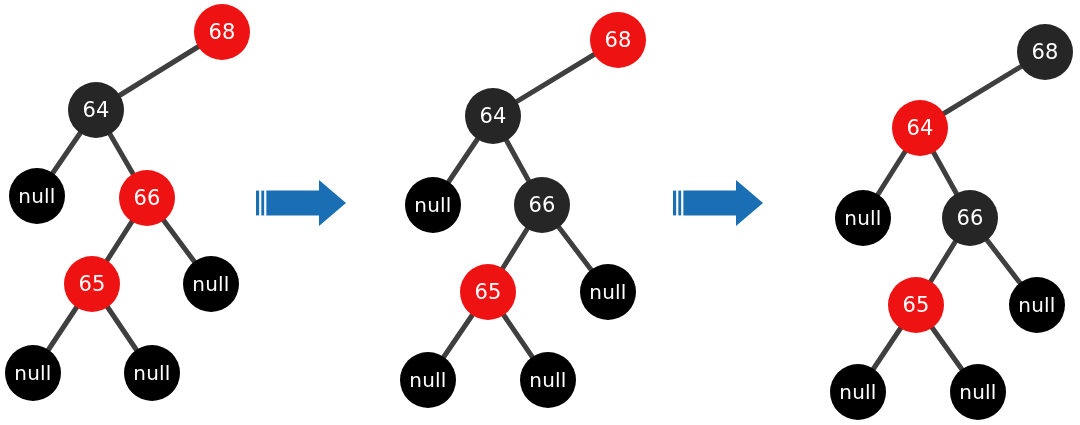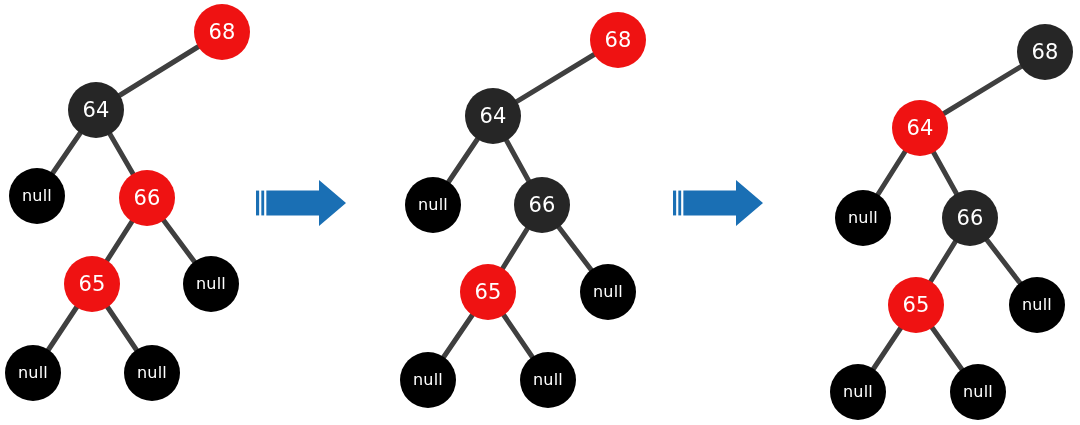--- a/index.html
+++ b/index.html
@@ -39,21 +39,21 @@
   }
   .node-label {
     display: block;
     text-align: center;
     letter-spacing: 0.2px;
   }
   .node.black  { background: #262626; }
   .node.red    { background: #ef1212; }
   .node.nil    { background: #000000; }
   .node.value .node-label  { font-size: 21px; }
-  .node.nil   .node-label  { font-size: 16px; }
+  .node.nil   .node-label  { font-size: 20px; }
   .arrow {
     position: absolute;
   }
   .arrow svg { display: block; }
 </style>
 </head>
 <body>
 
 <div id="canvas">
   <svg id="edge-layer" width="1080" height="425" viewBox="0 0 1080 425">

